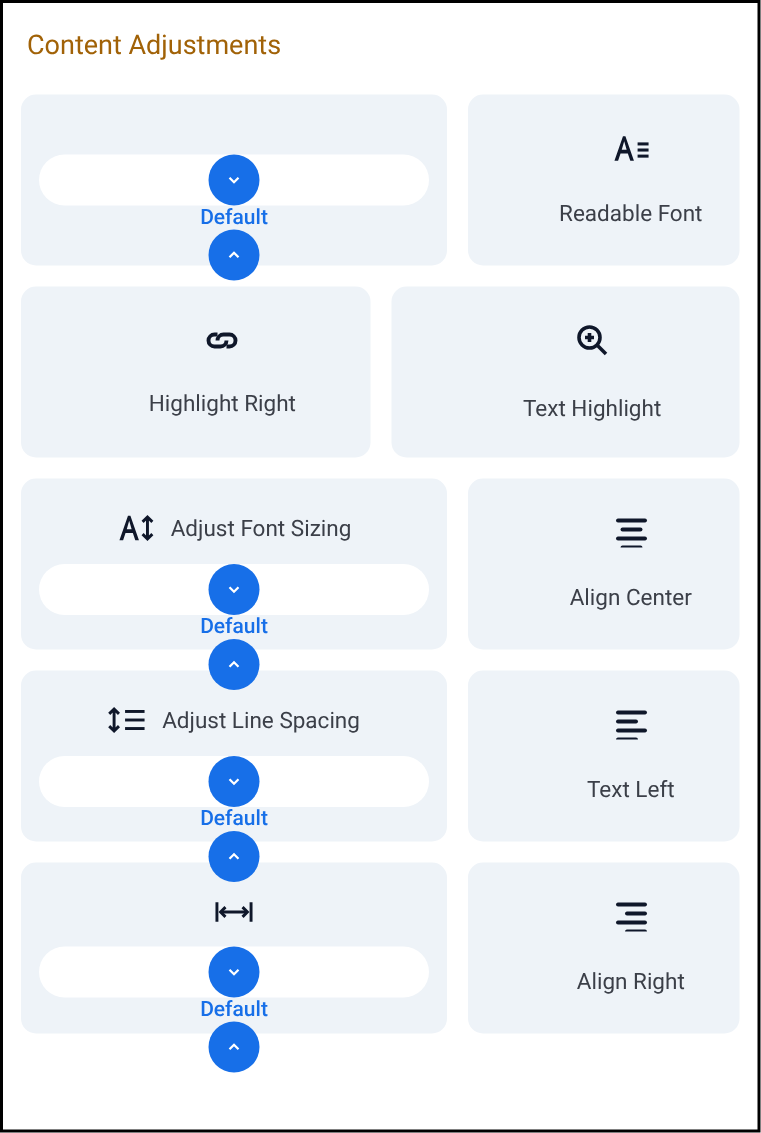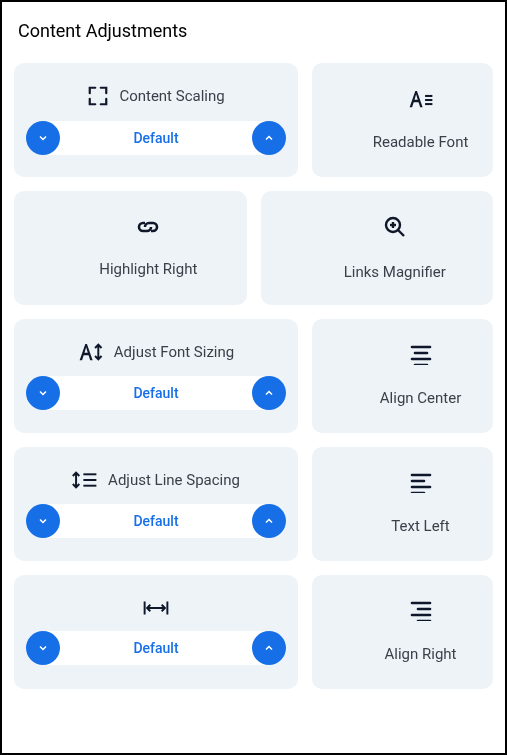--- a/index.html
+++ b/index.html
@@ -6,21 +6,21 @@
     body {
       font-family: -apple-system, BlinkMacSystemFont, "Segoe UI", Roboto, Arial, sans-serif;
       background: #fff;
       width: 507px;
       height: 755px;
       border: 2px solid #000;
       padding: 12px;
     }
     .section-title {
       font-size: 18px;
-      color: #000000;
+      color: #a16207;
       font-weight: 400;
       margin-bottom: 16px;
       padding: 6px 4px;
     }
     .grid {
       display: flex;
       flex-direction: column;
       gap: 14px;
     }
     .row {
@@ -68,20 +68,21 @@
     }
     .spinner {
       display: flex;
       align-items: center;
       background: #fff;
       border-radius: 999px;
       width: 100%;
       max-width: 260px;
       height: 34px;
       position: relative;
+      flex-direction: column;
     }
     .spin-btn {
       width: 34px;
       height: 34px;
       border-radius: 50%;
       background: #176fe8;
       display: flex;
       align-items: center;
       justify-content: center;
       cursor: pointer;
@@ -98,31 +99,20 @@
   </style>
 </head>
 <body>
 
 <div class="section-title">Content Adjustments</div>
 
 <div class="grid">
 
   <div class="row">
     <div class="card wide">
-      <div class="card-head">
-        <span class="icon">
-          <svg width="22" height="22" viewBox="0 0 24 24" fill="none" stroke="#0f172a" stroke-width="2.4" stroke-linecap="round">
-            <path d="M3 9V3h6"></path>
-              <path d="M21 9V3h-6"></path>
-              <path d="M3 15v6h6"></path>
-              <path d="M21 15v6h-6"></path>
-          </svg>
-        </span>
-        <span class="card-label">Content Scaling</span>
-      </div>
       <div class="spinner">
         <div class="spin-btn">
           <svg viewBox="0 0 24 24" fill="none" stroke="#fff" stroke-width="3">
               <path d="M6 9l6 6 6-6"></path>
             </svg>
         </div>
         <div class="spin-value">Default</div>
         <div class="spin-btn">
           <svg viewBox="0 0 24 24" fill="none" stroke="#fff" stroke-width="3">
               <path d="M6 15l6-6 6 6"></path>
@@ -155,21 +145,21 @@
     </div>
     <div class="card simple">
       <span class="icon">
         <svg width="24" height="24" viewBox="0 0 24 24" fill="none" stroke="#0f172a" stroke-width="2.4">
           <circle cx="10" cy="10" r="7"></circle>
             <line x1="15" y1="15" x2="21" y2="21"></line>
           <line x1="10" y1="7" x2="10" y2="13"></line>
             <line x1="7" y1="10" x2="13" y2="10"></line>
         </svg>
       </span>
-      <span class="card-label">Links Magnifier</span>
+      <span class="card-label">Text Highlight</span>
     </div>
   </div>
 
   <div class="row">
     <div class="card wide">
       <div class="card-head">
         <span class="icon">
           <svg width="26" height="20" viewBox="0 0 32 24" fill="#0f172a">
             <path d="M2 22 L9 2 L11 2 L18 22 L15 22 L13 16 L7 16 L5 22 Z M8 13 L12 13 L10 6 Z"></path>
             <path d="M25 3 L25 21 M21 7 L25 3 L29 7 M21 17 L25 21 L29 17" stroke="#0f172a" stroke-width="2.4" fill="none"></path>

